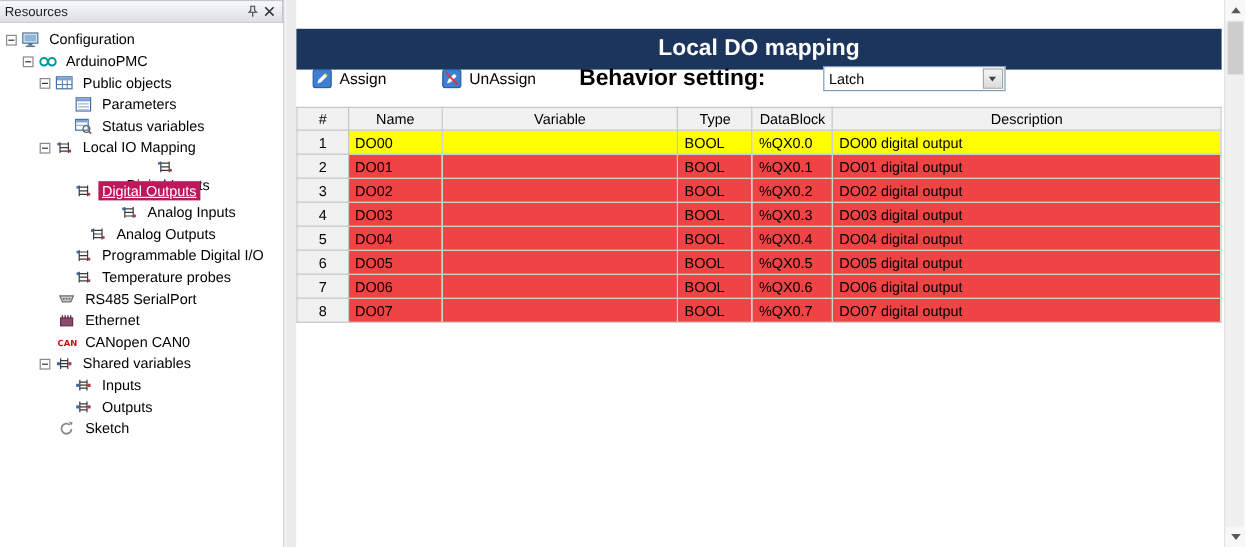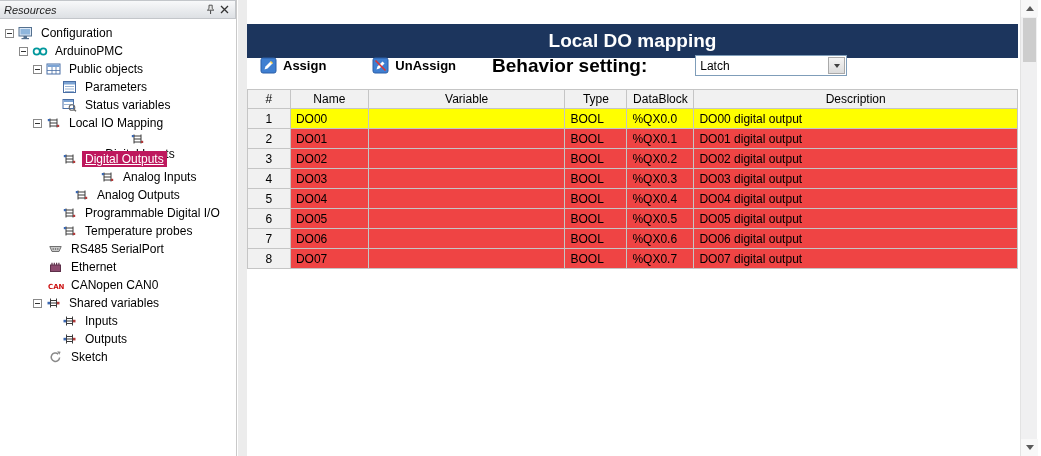--- a/index.html
+++ b/index.html
@@ -16,21 +16,21 @@
   .resources-panel {
     position: absolute; left: 0; top: 0; width: 237px; height: 456px;
     background: #fff; border-right: 1px solid #c9c9c9;
   }
   .resources-titlebar {
     height: 19px; display: flex; align-items: center;
     background: linear-gradient(#f8f9fa, #dde0e4);
     border: 1px solid #c3c6ca; border-left: none;
     padding: 0 4px; font-size: 11px;
   }
-  .resources-title { flex: 1; color: #1e1e1e; font-style: italic; }
+  .resources-title { flex: 1; color: #1e1e1e; }
   .tb-btn { display: inline-flex; align-items: center; justify-content: center; width: 14px; height: 14px; cursor: pointer; }
   .tree { padding-top: 5px; }
   .tree-row { height: 18px; display: flex; align-items: center; white-space: nowrap; cursor: default; }
   .expander {
     width: 9px; height: 9px; border: 1px solid #898989; background: #fff;
     margin-right: 4px; position: relative; flex: none;
   }
   .expander::after {
     content: ""; position: absolute; left: 1px; top: 3px; width: 5px; height: 1px; background: #333;
   }
@@ -45,21 +45,21 @@
   .main { position: absolute; left: 247px; top: 0; width: 771px; height: 456px; background: #fff; }
   .main-title {
     position: absolute; left: 0; top: 8px; width: 771px; height: 34px;
     background: #1c355d; color: #fff; font-size: 19px; font-weight: bold;
     text-align: center; line-height: 34px; margin-top: 16px;
   }
   .toolbar {
     position: absolute; left: 0; top: 42px; width: 771px; height: 47px;
     display: flex; align-items: center; padding-left: 13px;
   }
-  .tool-btn { display: flex; align-items: center; gap: 6px; font-weight: bold; font-size: 13px; cursor: pointer; }
+  .tool-btn { display: flex; align-items: center; gap: 6px; font-weight: normal; font-size: 13px; cursor: pointer; }
   .tool-btn.assign { margin-right: 46px; }
   .tool-btn.unassign { margin-right: 36px; }
   .tool-icon { display: inline-flex; width: 17px; height: 17px; }
   .behavior-label { font-weight: bold; font-size: 19px; margin-right: 48px; }
   .combo {
     width: 152px; height: 21px; border: 1px solid #7f9db9; background: #fff;
     display: flex; align-items: center; cursor: default;
   }
   .combo-text { flex: 1; padding-left: 4px; font-size: 12px; }
   .combo-button {

